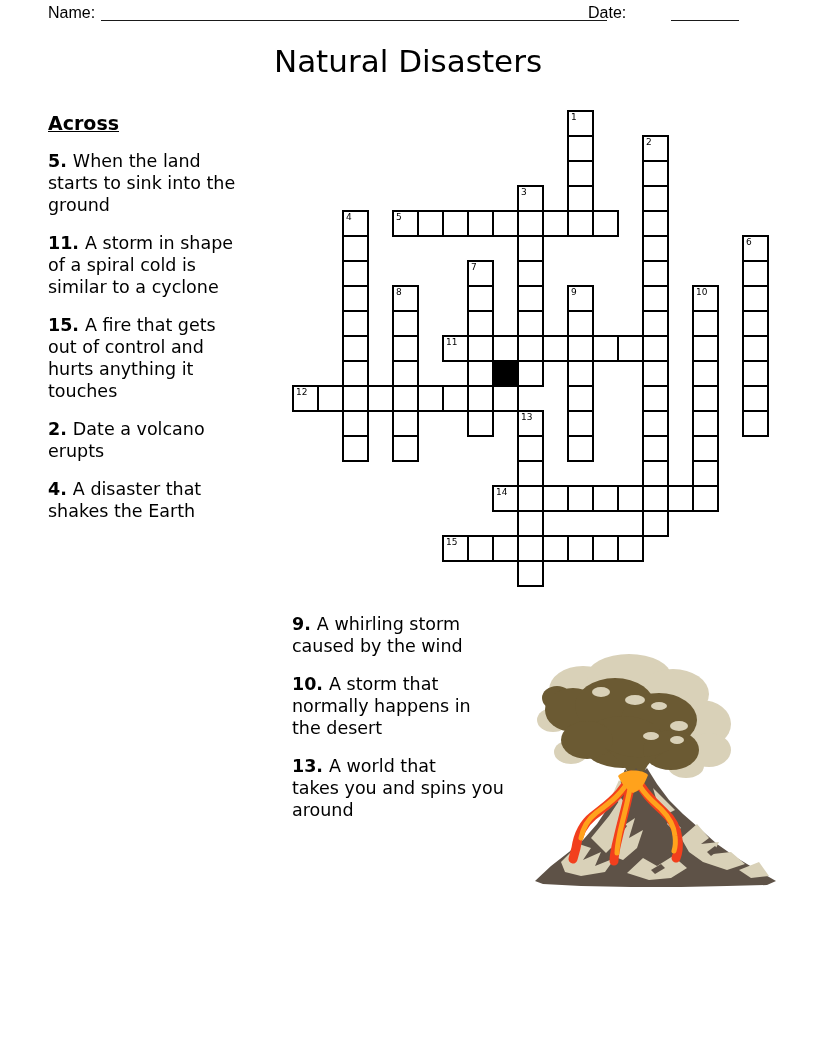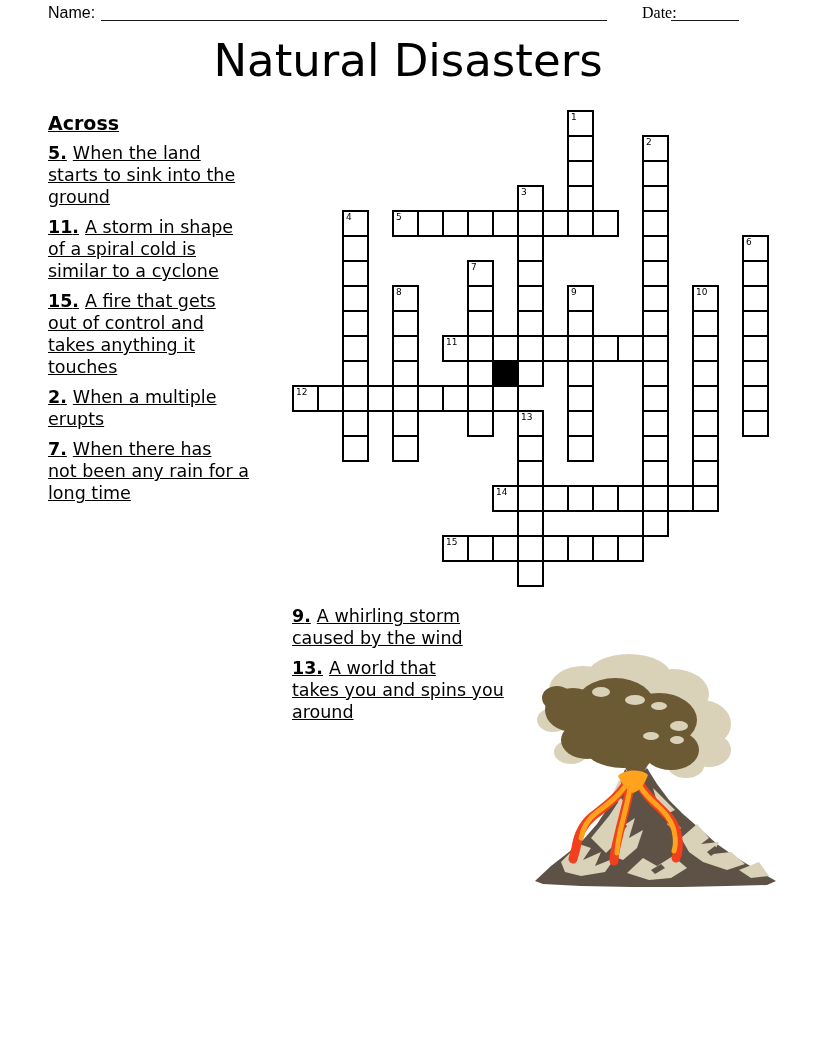--- a/index.html
+++ b/index.html
@@ -1,35 +1,35 @@
 <!DOCTYPE html>
 <html style="--grid-line: #000000; --smoke-dark: #6b5a33; --smoke-light: #d9d1b8; --rock-dark: #5e5247; --rock-light: #d9d1b8; --lava-orange: #ffa21c; --lava-red: #f23f1d;"><head>
 <meta charset="utf-8">
 <style>
   html,body{margin:0;padding:0;background:#fff;}
   .page{position:relative;width:816px;height:1056px;background:#fff;overflow:hidden;
         font-family:"DejaVu Sans",sans-serif;color:#000;}
   
   .hdr{position:absolute;font-family:"Liberation Sans",sans-serif;font-size:16px;top:4px;}
   .hdr-name-label{left:48px;}
-  .hdr-date-label{left:642px;font-family:Liberation Serif, serif;}
+  .hdr-date-label{left:588px;}
   .hdr-line{position:absolute;top:3px;height:17px;border-bottom:1.6px solid #1a1a1a;}
   .hdr-name-line{left:101px;width:506px;}
   .hdr-date-line{left:671px;width:68px;}
   
   .title{position:absolute;top:33px;left:0;width:100%;text-align:center;
-         font-size:45px;line-height:56px;letter-spacing:0px;}
+         font-size:31px;line-height:56px;letter-spacing:0px;}
   
   .clues-col{position:absolute;font-size:17.5px;line-height:22px;}
   .clues-col1{left:48px;top:112px;width:248px;}
   .clues-col2{left:292px;top:597px;width:252px;}
   .section-heading{font-size:19px;font-weight:bold;text-decoration:underline;
                    margin:0 0 7px 0;line-height:22px;}
   .section-heading.down{margin-top:-1px;}
-  .clue{margin:8px 0 8px 0;text-decoration:underline;}
+  .clue{margin:16px 0 8px 0;}
   .clue-num{font-weight:bold;}
   .clue-num::after{content:".";}
   .clue-sep{display:inline-block;width:6px;}
   .clue-text{white-space:pre-line;}
   
   .grid{position:absolute;width:481px;height:481px;}
   .gcell{position:absolute;width:27px;height:27px;background:#fff;
          border:2px solid var(--grid-line,#000);box-sizing:border-box;}
   .gcell.black{background:var(--grid-line,#000);}
   .gnum{position:absolute;top:0px;left:2px;font-size:9px;line-height:10px;
@@ -61,38 +61,40 @@
     <div>
 
     <div class="clue"><span class="clue-num">5</span><span class="clue-sep"></span><span class="clue-text">When the land
 starts to sink into the
 ground</span></div>
         <div class="clue"><span class="clue-num">11</span><span class="clue-sep"></span><span class="clue-text">A storm in shape
 of a spiral cold is
 similar to a cyclone</span></div>
         <div class="clue"><span class="clue-num">15</span><span class="clue-sep"></span><span class="clue-text">A fire that gets
 out of control and
-takes anything it
+hurts anything it
 touches</span></div>
       </div>
     <div>
 
-        <div class="clue"><span class="clue-num">2</span><span class="clue-sep"></span><span class="clue-text">When a multiple
+        <div class="clue"><span class="clue-num">2</span><span class="clue-sep"></span><span class="clue-text">Date a volcano
 erupts</span></div>
-        <div class="clue"><span class="clue-num">7</span><span class="clue-sep"></span><span class="clue-text">When there has
-not been any rain for a
-long time</span></div>
+        <div class="clue"><span class="clue-num">4</span><span class="clue-sep"></span><span class="clue-text">A disaster that
+shakes the Earth</span></div>
       </div>
   </div>
 
   <div class="clues-col clues-col2">
     <div>
 
         <div class="clue"><span class="clue-num">9</span><span class="clue-sep"></span><span class="clue-text">A whirling storm
 caused by the wind</span></div>
+        <div class="clue"><span class="clue-num">10</span><span class="clue-sep"></span><span class="clue-text">A storm that
+normally happens in
+the desert</span></div>
         <div class="clue"><span class="clue-num">13</span><span class="clue-sep"></span><span class="clue-text">A world that
 takes you and spins you
 around</span></div>
       </div>
   </div>
 
   <div class="grid" style="left: 292px; top: 110px;">
       <div class="gcell" style="left: 275px; top: 0px;">
         <span class="gnum">1</span>
       </div>

